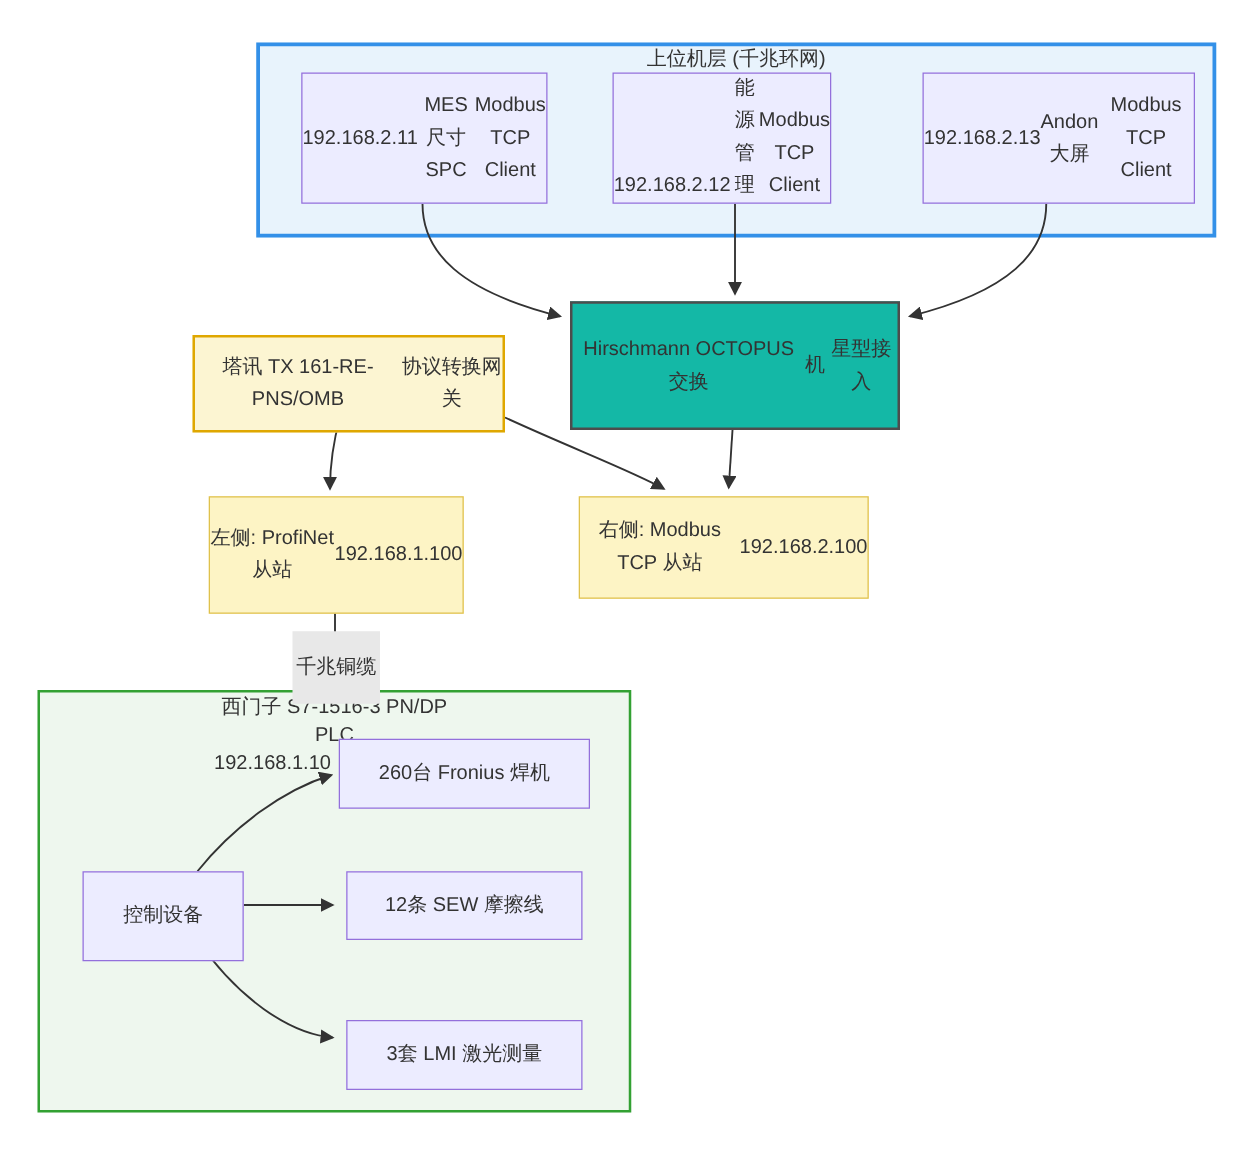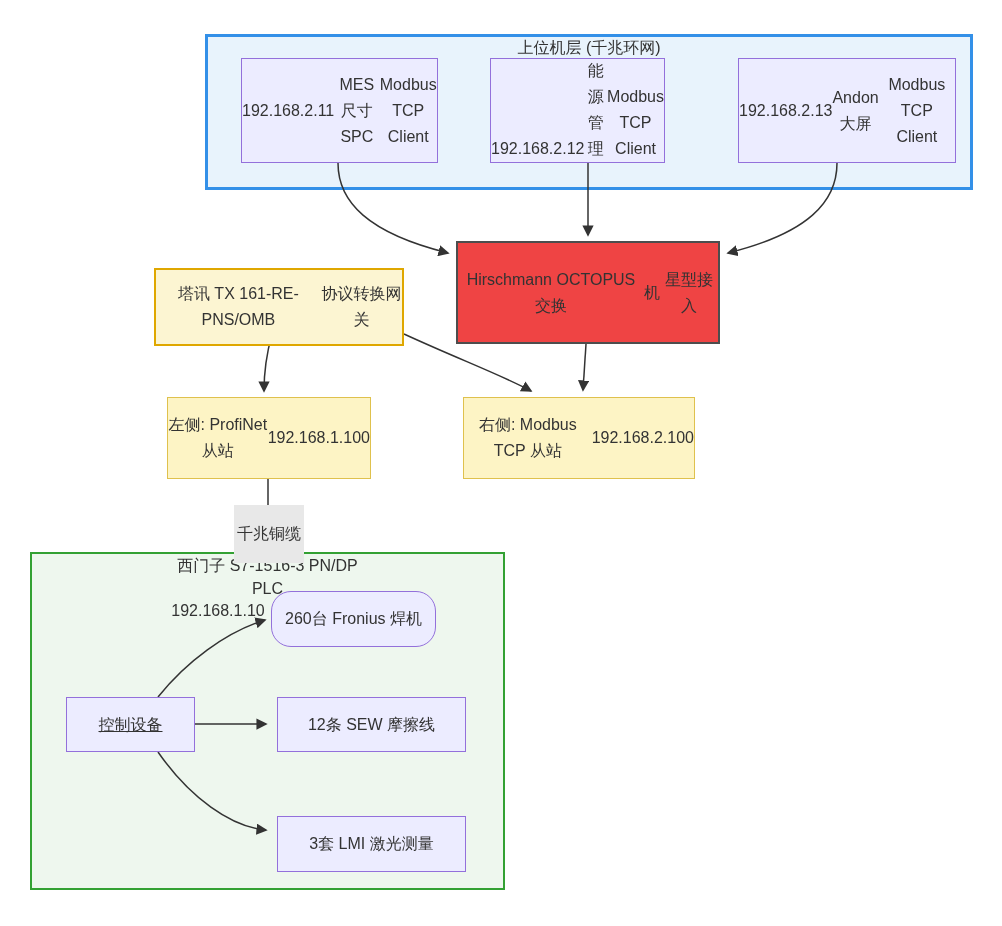--- a/index.html
+++ b/index.html
@@ -12,21 +12,21 @@
   .cluster-blue{background:#e8f3fc;border:3px solid #3390e8;}
   .cluster-green{background:#eef7ee;border:2px solid #33a133;}
   .cluster-label{position:absolute;z-index:1;text-align:center;font-size:16px;line-height:22px;color:#333;}
   .edges{position:absolute;left:0;top:0;z-index:2;}
   .node{
     position:absolute;z-index:3;box-sizing:border-box;
     display:flex;flex-direction:row;align-items:center;justify-content:center;
     text-align:center;font-size:16px;line-height:26px;
   }
   .node-purple{background:#ECECFF;border:1px solid #9370DB;}
-  .node-switch{background:#ef4444;border:2px solid #4d4d4d;}
+  .node-switch{background:#14b8a6;border:2px solid #4d4d4d;}
   .node-gateway{background:#fcf5d2;border:2px solid #dfa700;}
   .node-slave{background:#fdf4c5;border:1px solid #dfc14d;}
   .edge-label{
     position:absolute;z-index:4;background:#e8e8e8;color:#333;
     font-size:16px;line-height:20px;padding:19px 3px;white-space:nowrap;
   }
 </style>
 </head>
 <body>
 
@@ -82,33 +82,33 @@
     <span>Hirschmann OCTOPUS 交换</span>
     <span>机</span>
     <span>星型接入</span>
   </div>
 
   <div class="node node-gateway" style="left:154px;top:256px;width:250px;height:78px;margin-top:12px;">
     <span>塔讯 TX 161-RE-PNS/OMB</span>
     <span>协议转换网关</span>
   </div>
 
-  <div class="node node-slave" style="left:167px;top:397px;width:204px;height:82px;">
+  <div class="node node-slave" style="left:167px;top:397px;width:204px;height:94px;">
     <span>左侧: ProfiNet 从站</span>
     <span>192.168.1.100</span>
   </div>
   <div class="node node-slave" style="left:463px;top:397px;width:232px;height:82px;">
     <span>右侧: Modbus TCP 从站</span>
     <span>192.168.2.100</span>
   </div>
 
-  <div class="node node-purple" style="left:271px;top:591px;width:165px;height:56px;border-radius:20px;">
+  <div class="node node-purple" style="left:271px;top:591px;width:201px;height:56px;">
     <span>260台 Fronius 焊机</span>
   </div>
-  <div class="node node-purple" style="left:66px;top:697px;width:129px;height:55px;text-decoration:underline;">
+  <div class="node node-purple" style="left:66px;top:697px;width:129px;height:72px;">
     <span>控制设备</span>
   </div>
   <div class="node node-purple" style="left:277px;top:697px;width:189px;height:55px;">
     <span>12条 SEW 摩擦线</span>
   </div>
   <div class="node node-purple" style="left:277px;top:804px;width:189px;height:56px;margin-top:12px;">
     <span>3套 LMI 激光测量</span>
   </div>
 
 </div>

